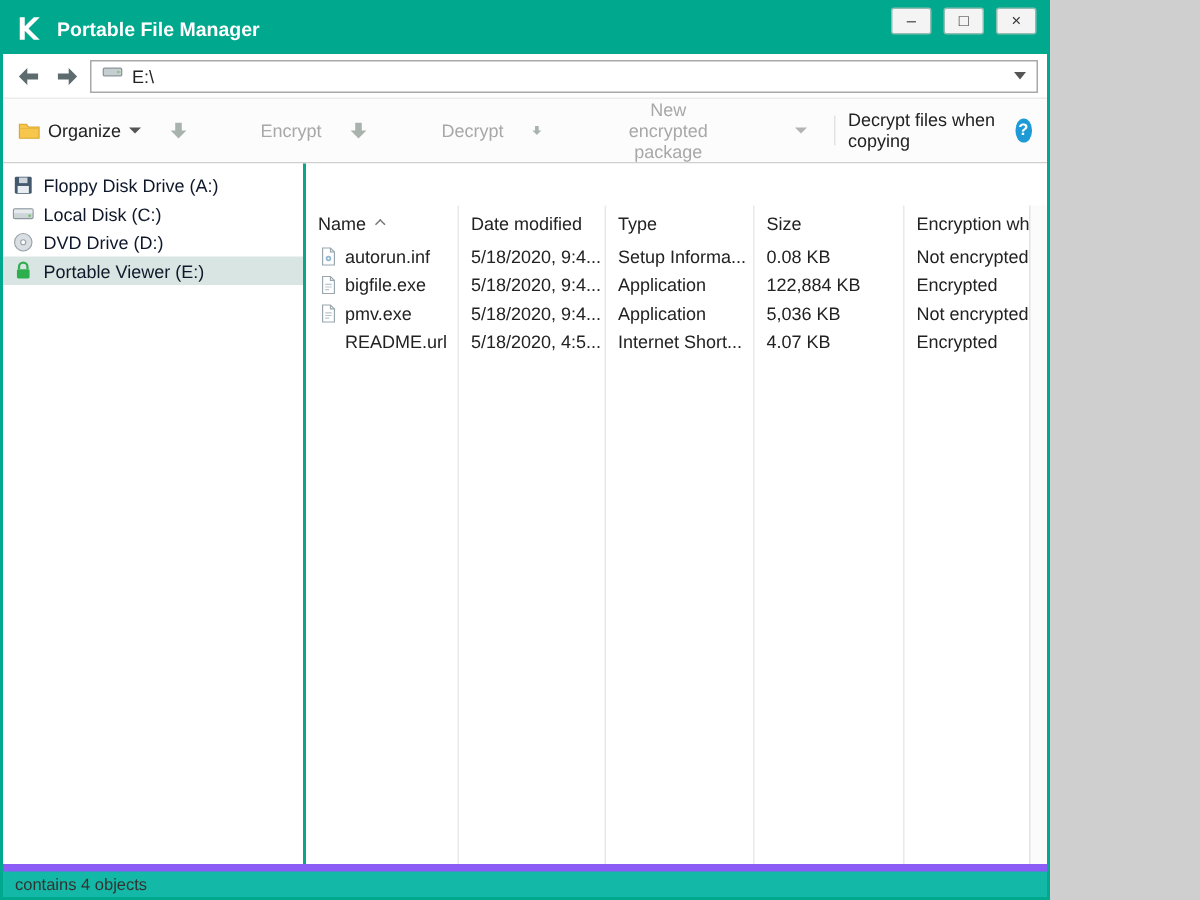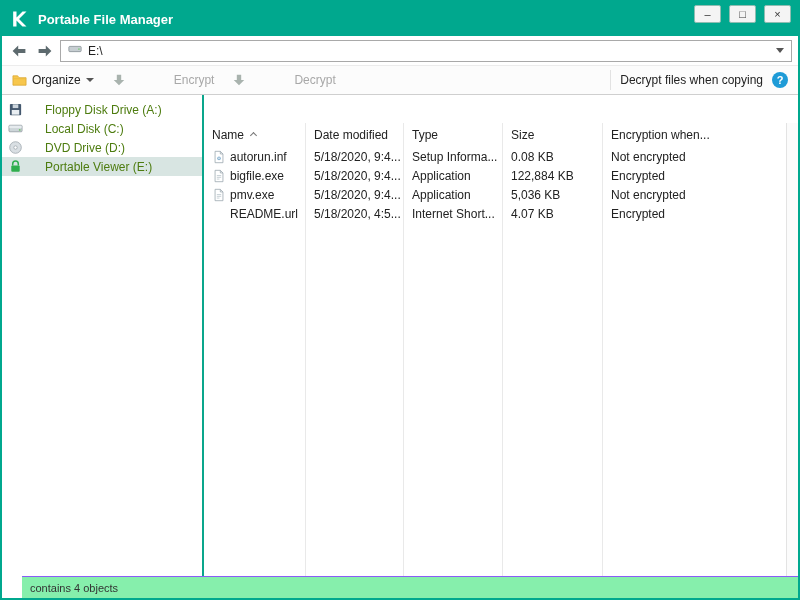--- a/index.html
+++ b/index.html
@@ -1,19 +1,19 @@
 <!DOCTYPE html>
 <html><head>
 <meta charset="utf-8">
 <style>
   * { box-sizing: border-box; }
   html,body { margin:0; padding:0; background:#cfcfcf; }
   body { width:800px; height:600px; overflow:hidden; font-family:"Liberation Sans", sans-serif; }
 
-  .window { width:800px; height:600px; border:2px solid #00a88e; background:#fff;
+  .window { width:700px; height:600px; border:2px solid #00a88e; background:#fff;
             display:flex; flex-direction:column; }
 
   
   .titlebar { flex:0 0 34px; background:#00a88e; display:flex; align-items:center; padding:0 7px; }
   .logo svg { width:20px; height:20px; display:block; }
   .title { color:#fff; font-weight:bold; font-size:13px; margin-left:9px; }
   .controls { margin-left:auto; display:flex; gap:8px; align-self:flex-start; margin-top:3px; }
   .ctrl { width:27px; height:18px; background:#f4f4f4; border:1px solid #8fbdb2; border-radius:2px;
           font-size:11px; line-height:1; color:#333; display:flex; align-items:center;
           justify-content:center; padding:0; font-family:inherit; }
@@ -39,22 +39,22 @@
                 border-top:4px solid #555; }
   .tb-item.disabled .caret-down { border-top-color:#b3b3b3; }
   .tb-right { margin-left:auto; display:flex; align-items:center; gap:9px; font-size:12px; color:#222; }
   .tb-sep { width:1px; height:20px; background:#e2e2e2; }
   .help { width:16px; height:16px; border-radius:50%; background:#1e9bd7; color:#fff; font-size:11px;
           font-weight:bold; display:flex; align-items:center; justify-content:center; }
 
   
   .content { flex:1; display:flex; min-height:0; background:#fff; }
   .sidebar { flex:0 0 200px; padding-top:5px; }
-  .side-item { height:19px; display:flex; align-items:center; gap:22px; padding:0 4px 0 6px;
-               font-size:12px; color:#4d7c0f; }
+  .side-item { height:19px; display:flex; align-items:center; gap:6px; padding:0 4px 0 6px;
+               font-size:12px; color:#0f172a; }
   .side-item.selected { background:#d8e5e2; }
   .side-item svg { width:15px; height:15px; flex:0 0 15px; }
   .vdivider { flex:0 0 2px; background:#0aa68c; }
 
   .filearea { flex:1; position:relative; min-width:0; font-size:12px; color:#222;margin-top:28px; }
   .col-lines { position:absolute; top:0; bottom:0; left:0; right:12px; display:flex; z-index:0; }
   .col-lines div { height:100%; border-right:1px solid #e9e9e9; }
   .c1 { width:102px; } .c2 { width:98px; } .c3 { width:99px; } .c4 { width:100px; }
   .c5 { flex:1; border-right:none !important; }
 
@@ -67,22 +67,22 @@
   .row { display:flex; height:19px; align-items:center; padding-right:12px; }
   .cell { padding-left:8px; white-space:nowrap; overflow:hidden; }
   .name-cell { display:flex; align-items:center; gap:4px; }
   .file-ico { width:14px; height:14px; flex:0 0 14px; }
   .file-ico.empty { visibility:hidden; }
 
   .scrolltrack { position:absolute; top:0; right:0; bottom:0; width:12px; background:#fbfbfb;
                  border-left:1px solid #e3e3e3; z-index:2; }
 
   
-  .statusbar { flex:0 0 22px; border-top:1px solid #8b5cf6; background:#86efac; display:flex;
-               align-items:center; padding:0 8px; font-size:11px; color:#333;margin-left:20px; }
+  .statusbar { flex:0 0 22px; border-top:5px solid #8b5cf6; background:#14b8a6; display:flex;
+               align-items:center; padding:0 8px; font-size:11px; color:#333; }
 </style>
 </head>
 <body>
 
 <div class="window">
 
   <div class="titlebar">
     <span class="logo">
       <svg viewBox="0 0 24 24">
           <path fill="#ffffff" d="M5 3h4v7.2L16.2 3H21l-9 9 9 9h-4.8L9 13.8V21H5z"></path>
@@ -132,20 +132,27 @@
       <svg viewBox="0 0 16 16" width="14" height="14">
           <path fill="#a9b3ae" d="M5.5 2h5v6H14l-6 6-6-6h3.5z"></path>
         </svg>
       <span>Encrypt</span>
     </button>
     <button class="tb-item disabled">
       <svg viewBox="0 0 16 16" width="14" height="14">
           <path fill="#a9b3ae" d="M5.5 2h5v6H14l-6 6-6-6h3.5z"></path>
         </svg>
       <span>Decrypt</span>
+    </button>
+    <button class="tb-item disabled">
+      <svg viewBox="0 0 16 16" width="14" height="14">
+          <path fill="#a9b3ae" d="M5.5 2h5v6H14l-6 6-6-6h3.5z"></path>
+        </svg>
+      <span>New encrypted package</span>
+      <span class="caret-down"></span>
     </button>
     <div class="tb-right">
       <span class="tb-sep"></span>
       <span>Decrypt files when copying</span>
       <span class="help">?</span>
     </div>
   </div>
 
   <div class="content">
 

